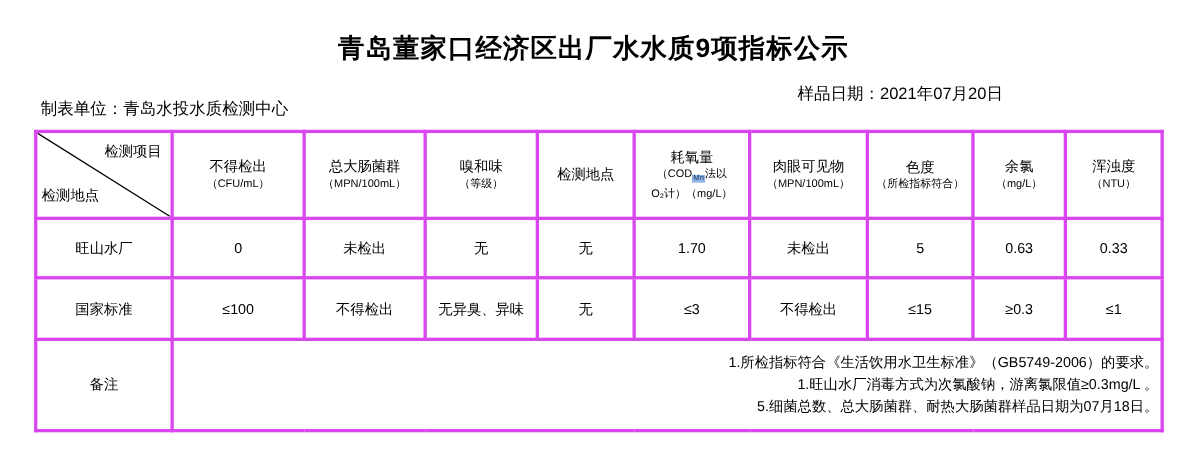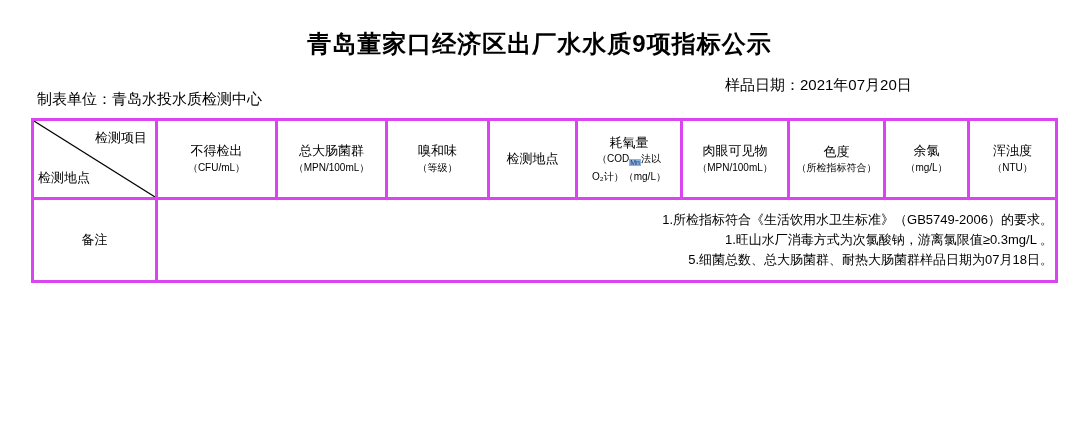--- a/index.html
+++ b/index.html
@@ -102,21 +102,45 @@
     <td>
       <div class="h-name">余氯</div>
       <div class="h-unit">（mg/L）</div>
     </td>
     <td>
       <div class="h-name">浑浊度</div>
       <div class="h-unit">（NTU）</div>
     </td>
   </tr>
 
+  <tr class="r1">
+    <td>旺山水厂</td>
+    <td>0</td>
+    <td>未检出</td>
+    <td>无</td>
+    <td>无</td>
+    <td>1.70</td>
+    <td>未检出</td>
+    <td>5</td>
+    <td>0.63</td>
+    <td>0.33</td>
+  </tr>
 
+  <tr class="r2">
+    <td>国家标准</td>
+    <td>≤100</td>
+    <td>不得检出</td>
+    <td>无异臭、异味</td>
+    <td>无</td>
+    <td>≤3</td>
+    <td>不得检出</td>
+    <td>≤15</td>
+    <td>≥0.3</td>
+    <td>≤1</td>
+  </tr>
 
   <tr class="r3">
     <td>备注</td>
     <td class="remark-content" colspan="9">
       <div class="remark-line">1.所检指标符合《生活饮用水卫生标准》（GB5749-2006）的要求。</div>
       <div class="remark-line">1.旺山水厂消毒方式为次氯酸钠，游离氯限值≥0.3mg/L 。</div>
       <div class="remark-line">5.细菌总数、总大肠菌群、耐热大肠菌群样品日期为07月18日。</div>
     </td>
   </tr>
 </tbody>

